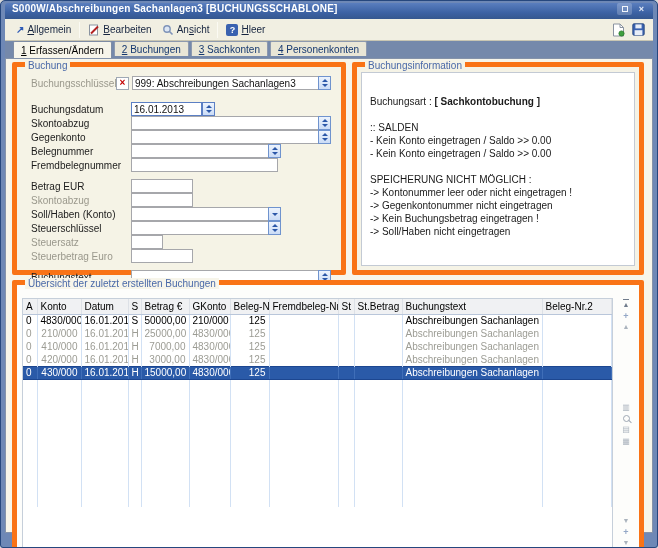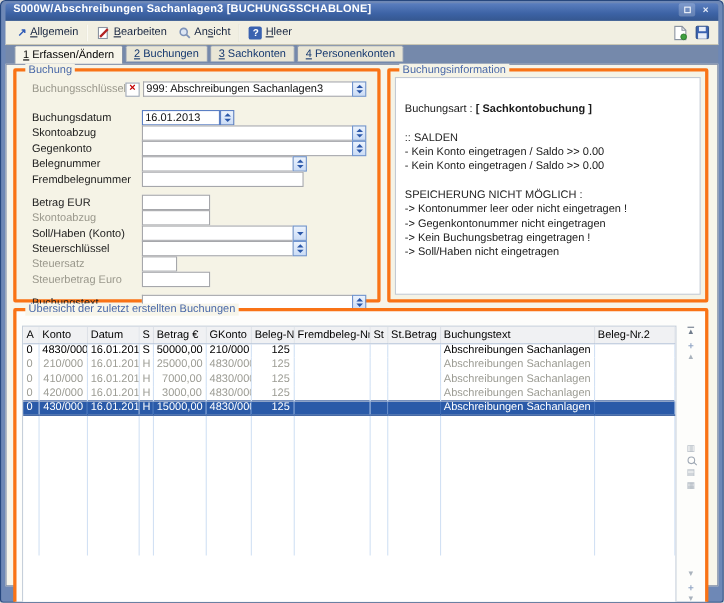--- a/index.html
+++ b/index.html
@@ -75,21 +75,21 @@
 
   
   .content{
     flex:1; position:relative;
     background:#F7F5EA;
     border:1px solid #8593AA;
   }
 
   .groupbox{
     position:absolute;
-    border:3px solid #f97316;
+    border:5px solid #f97316;
     border-radius:2px;
   }
   .legend{
     position:absolute; top:-7px; left:8px;
     font-size:10px; color:#4A69A8;
     background:inherit; padding:0 3px; white-space:nowrap;
   }
   .gb-buchung{ left:6px; top:3px; width:334px; height:213px; background:#F5F3E6; }
   .gb-info{ left:346px; right:8px; top:3px; height:213px; background:#F5F3E6; }
   .gb-grid{ left:6px; right:8px; top:221px; height:282px; background:#FDFDFB; }

